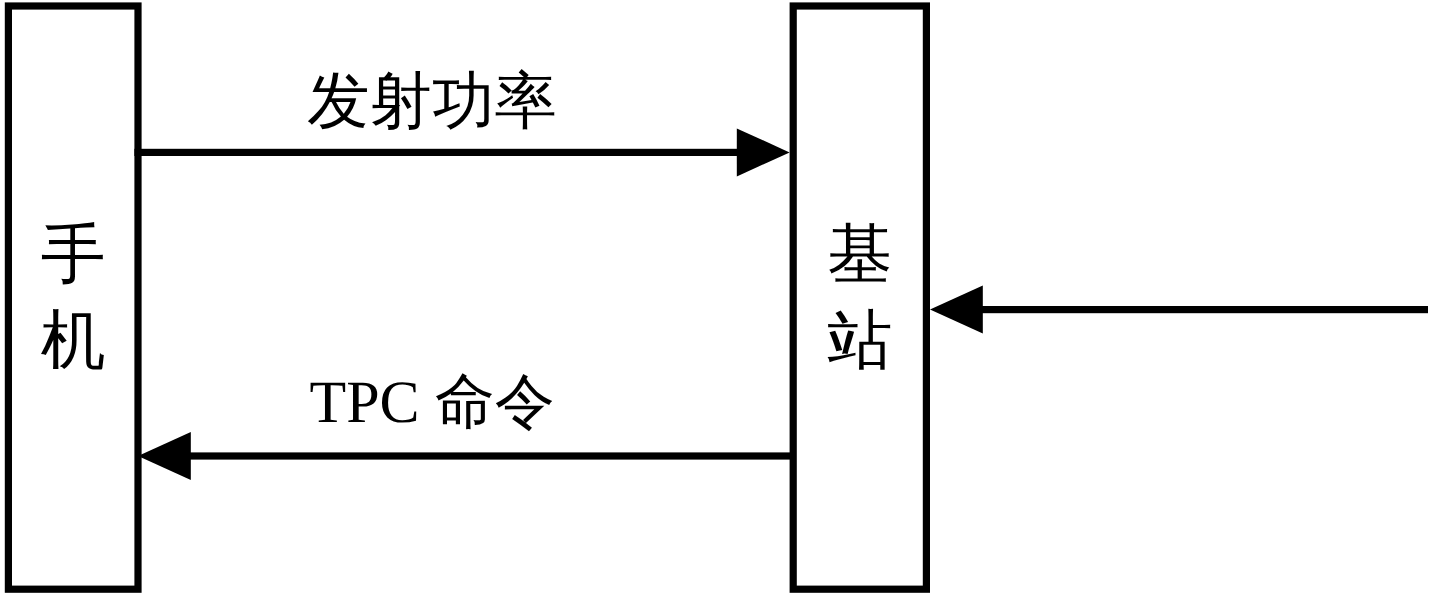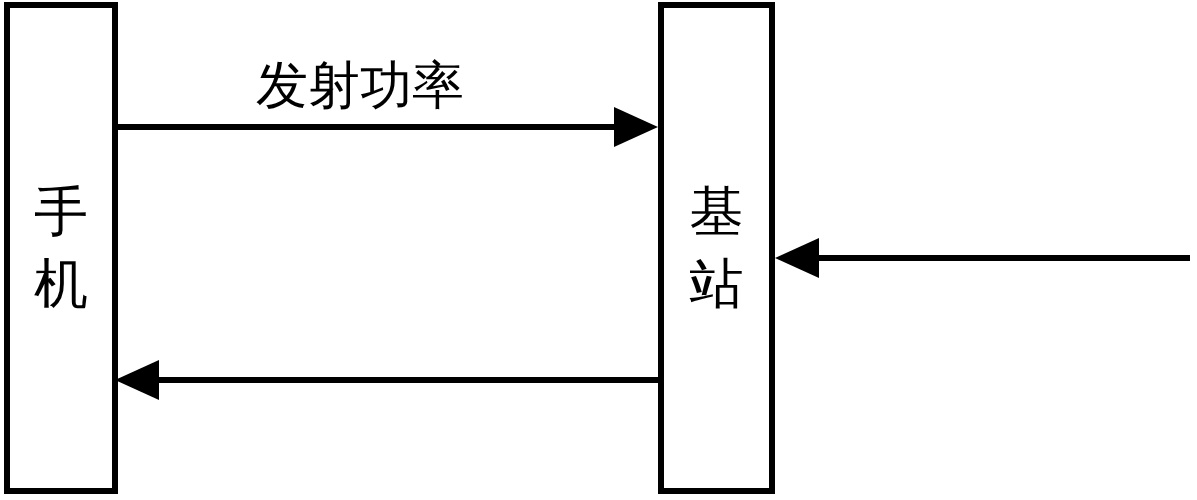--- a/index.html
+++ b/index.html
@@ -90,19 +90,20 @@
     <div class="vlabel">
       <span>基</span>
       <span>站</span>
     </div>
   </div>
 
   <span id="label-transmit-power" class="arrow-label">发射功率</span>
   <div id="shaft-transmit-power" class="shaft"></div>
   <div id="head-transmit-power" class="head right"></div>
 
+  <span id="label-tpc-command" class="arrow-label">TPC 命令</span>
   <div id="shaft-tpc-command" class="shaft"></div>
   <div id="head-tpc-command" class="head left"></div>
 
   <div id="shaft-sir-target" class="shaft"></div>
   <div id="head-sir-target" class="head left"></div>
 
 </div>
 
 </body></html>

